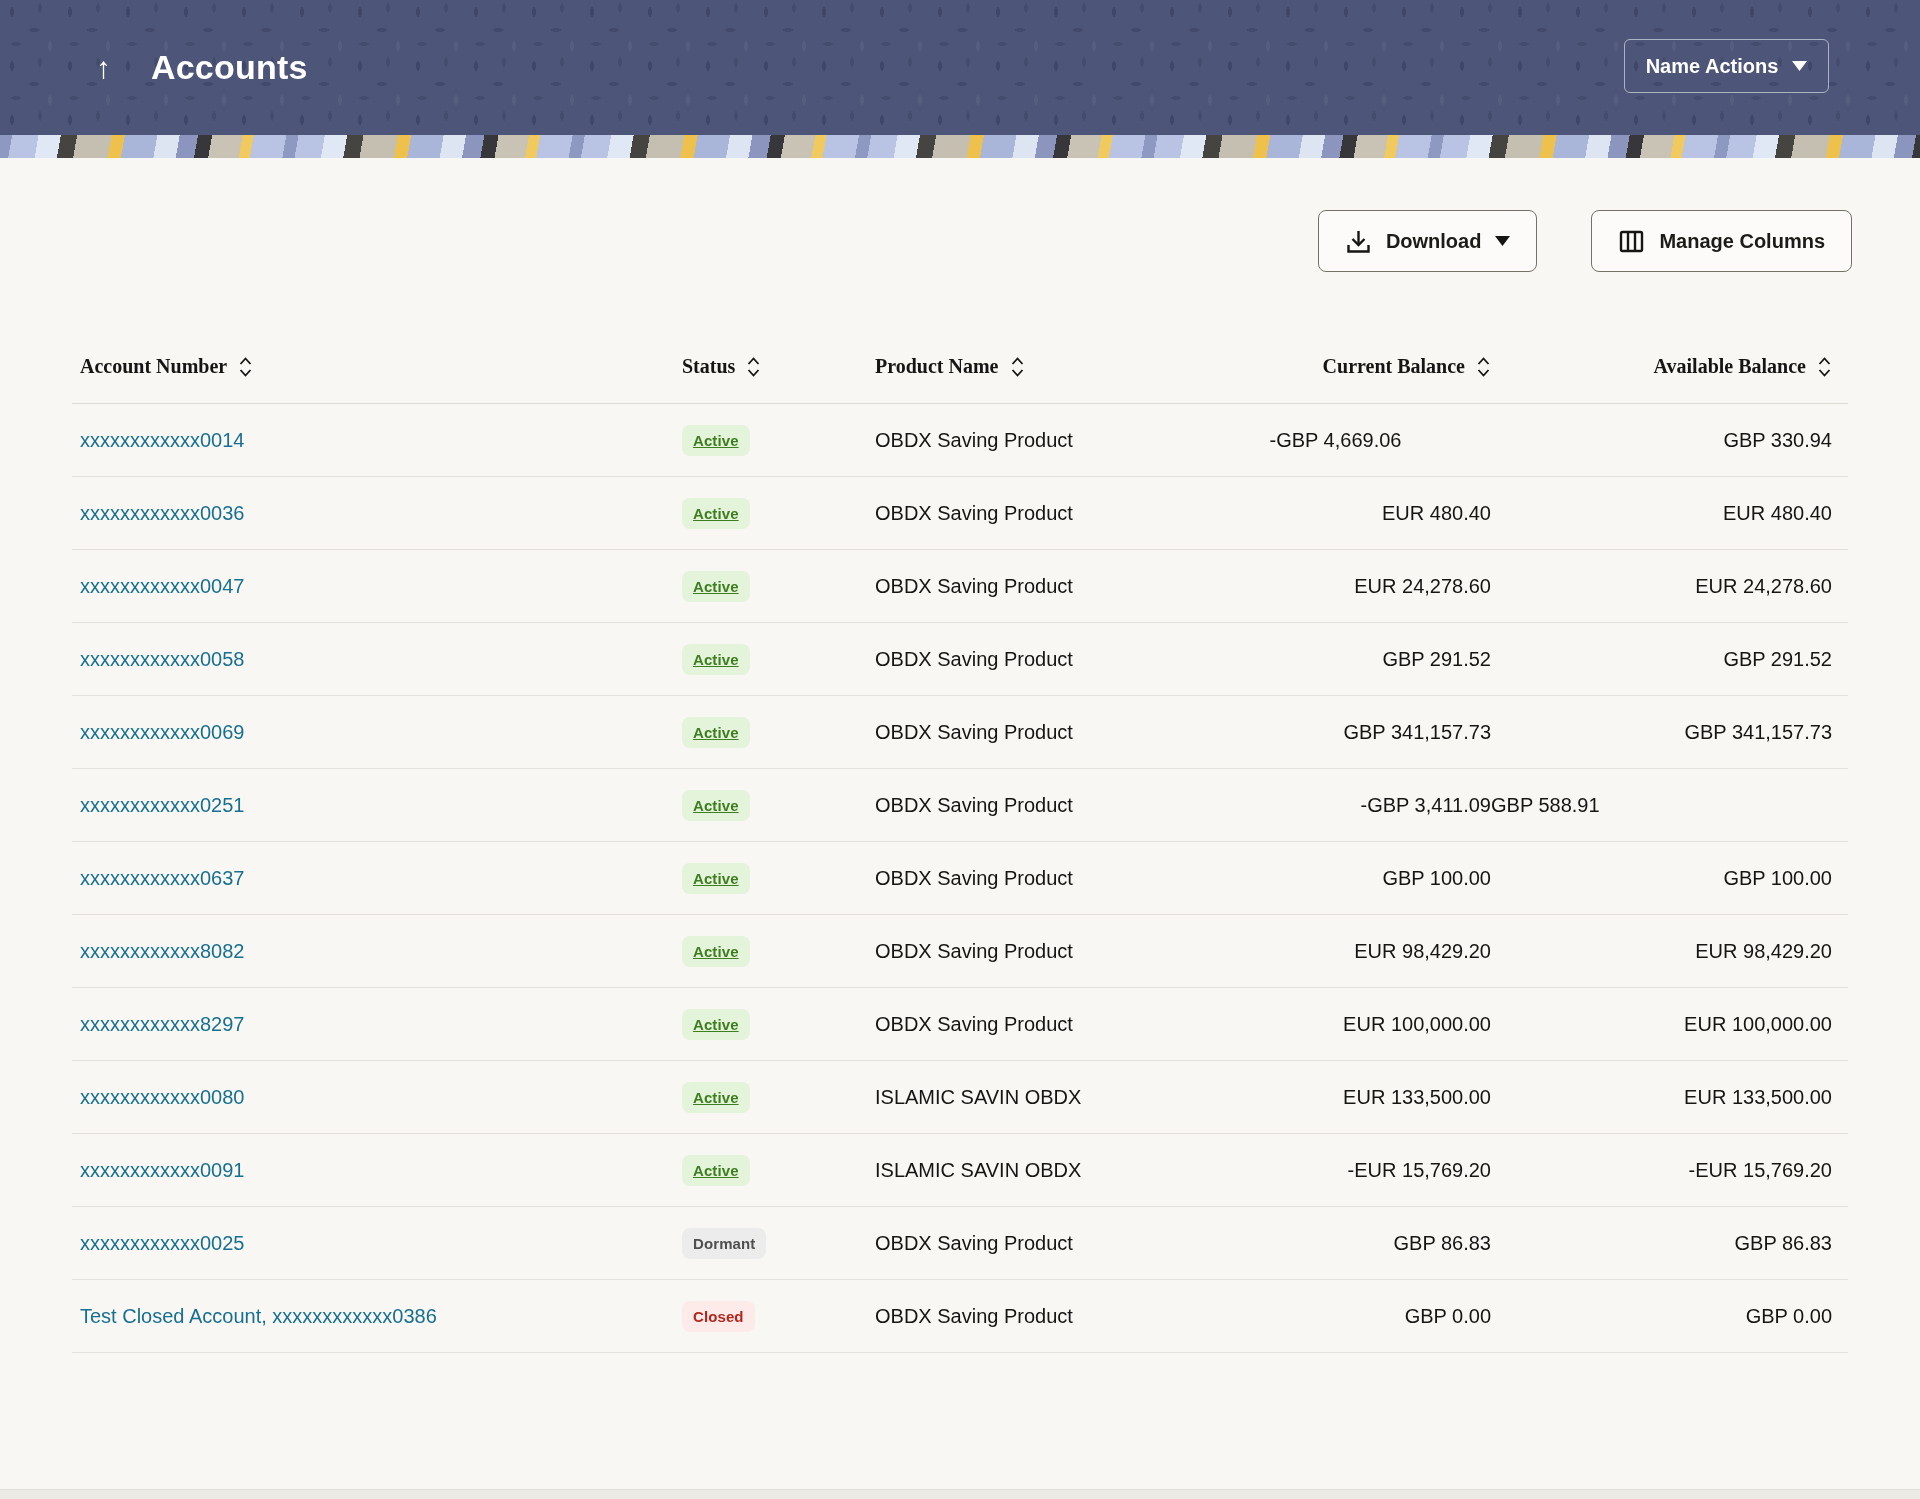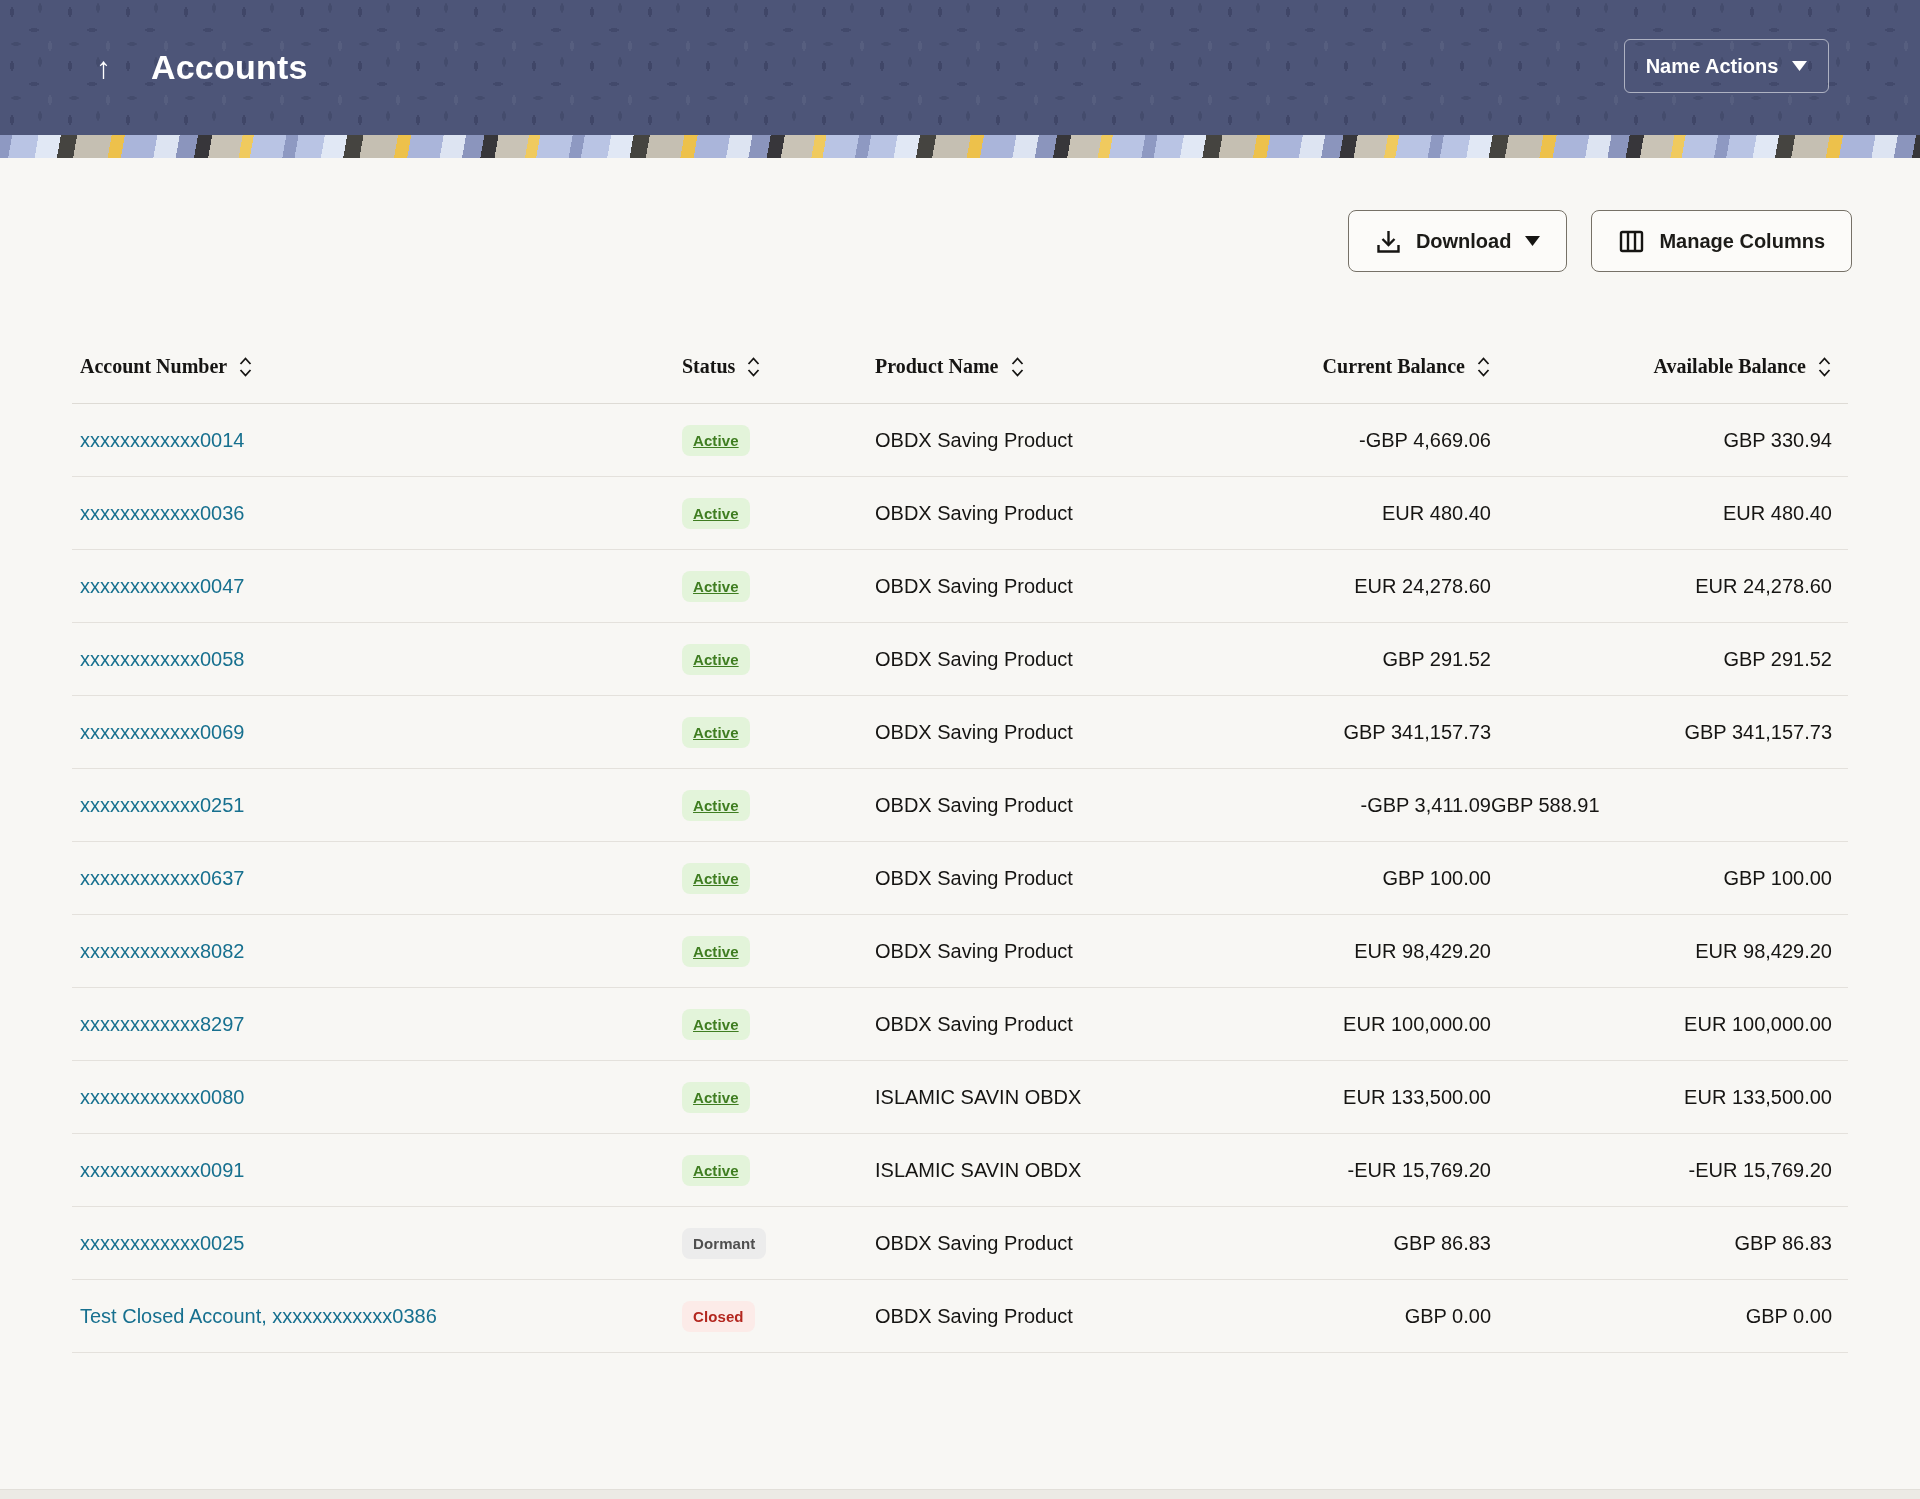--- a/index.html
+++ b/index.html
@@ -101,20 +101,21 @@
     font-family: inherit;
     font-size: 20px;
     font-weight: 600;
     color: #1c1b18;
     display: flex;
     align-items: center;
     justify-content: center;
     gap: 14px;
     cursor: pointer;
     padding: 0 26px;
+    margin-left: 30px;
   }
   .toolbar-btn svg.btn-icon { width: 27px; height: 27px; stroke: #161513; fill: none; stroke-width: 2.4; }
 
   
   .accounts-table { margin: 58px 72px 0 72px; }
   .t-row {
     display: grid;
     grid-template-columns: 610px 193px 305px 311px 1fr;
     align-items: center;
     border-bottom: 1px solid #e4e1dc;
@@ -253,21 +254,21 @@
 </div>
     <div>
   <div class="t-row body-row">
     <div class="cell cell-account align-left">
       <a class="account-link">xxxxxxxxxxxx0014</a>
     </div>
     <div class="cell align-left">
       <span class="badge badge-active">Active</span>
     </div>
     <div class="cell align-left">OBDX Saving Product</div>
-    <div class="cell align-right num" style="text-align:right">-GBP 4,669.06</div>
+    <div class="cell align-right num" style="text-align:center">-GBP 4,669.06</div>
     <div class="cell cell-available num" style="text-align:right">GBP 330.94</div>
   </div>
 
   <div class="t-row body-row">
     <div class="cell cell-account align-left">
       <a class="account-link">xxxxxxxxxxxx0036</a>
     </div>
     <div class="cell align-left">
       <span class="badge badge-active">Active</span>
     </div>

